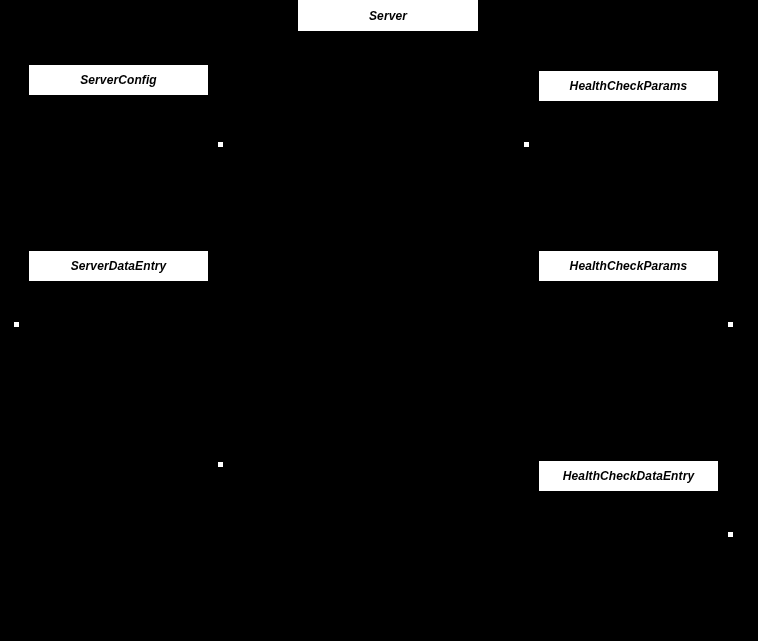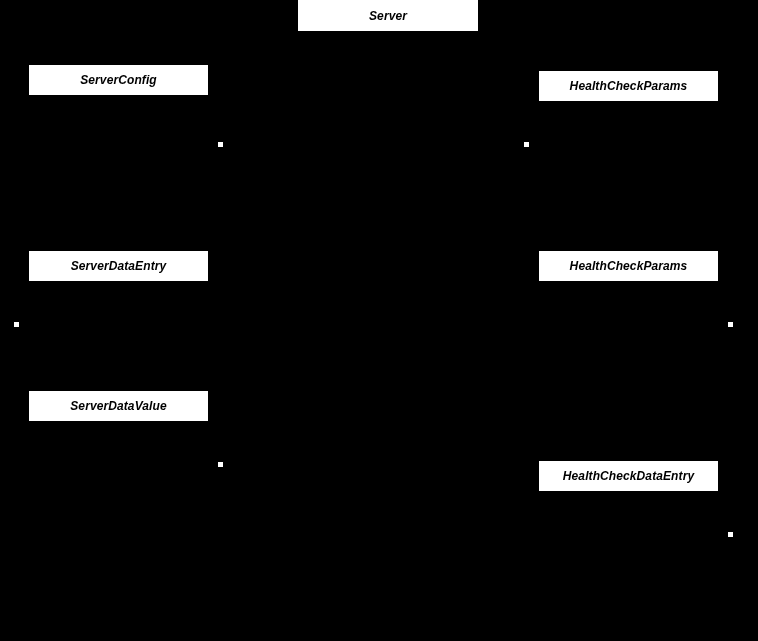--- a/index.html
+++ b/index.html
@@ -62,23 +62,20 @@
   </div>
 
   <div class="class-node" style="left:539px; top:251px; width:179px; height:30px;">
     <span>HealthCheckParams</span>
   </div>
 
   <div class="class-node" style="left:29px; top:251px; width:179px; height:30px;">
     <span>ServerDataEntry</span>
   </div>
 
-  <div class="class-node" style="left:29px; top:391px; width:179px; height:30px;">
-    <span>ServerDataValue</span>
-  </div>
 
   <div class="class-node" style="left:539px; top:461px; width:179px; height:30px;">
     <span>HealthCheckDataEntry</span>
   </div>
 
   <div class="rel-marker" style="left:218px; top:142px; width:5px; height:5px;"></div>
   <div class="rel-marker" style="left:524px; top:142px; width:5px; height:5px;"></div>
   <div class="rel-marker" style="left:14px; top:322px; width:5px; height:5px;"></div>
   <div class="rel-marker" style="left:728px; top:322px; width:5px; height:5px;"></div>
   <div class="rel-marker" style="left:218px; top:462px; width:5px; height:5px;"></div>

